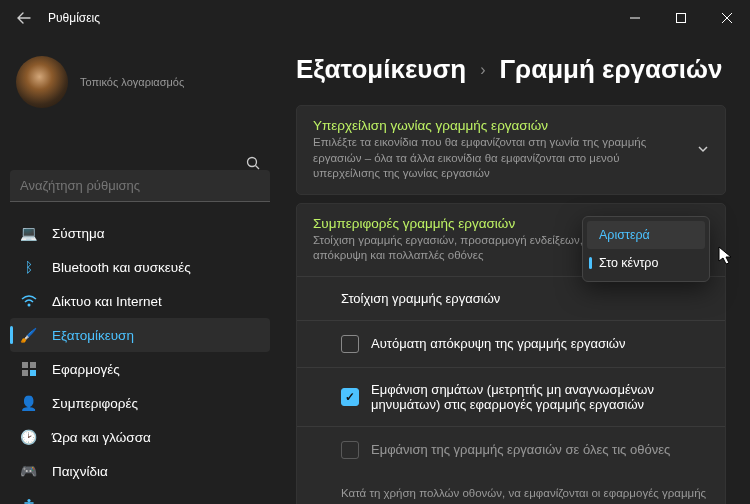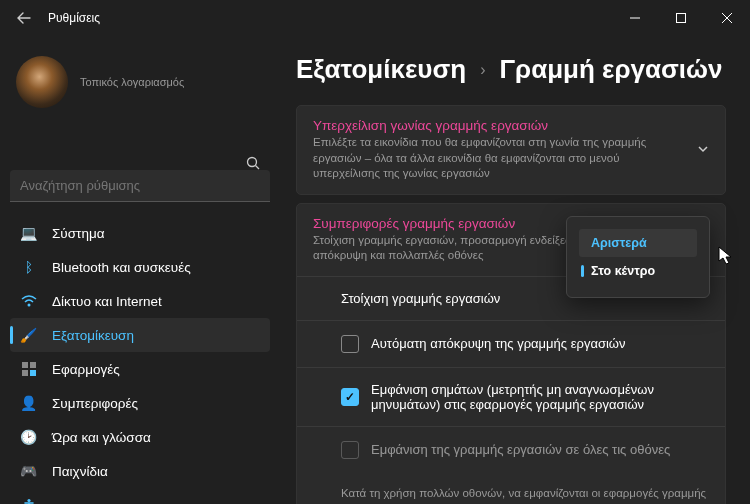--- a/index.html
+++ b/index.html
@@ -29,35 +29,35 @@
 .nav-item.selected .nav-label { color: #4cc2ff; }
 .nav-icon { width: 18px; height: 18px; display: flex; align-items: center; justify-content: center; font-size: 14px; }
 
 .main { flex: 1; padding: 8px 24px 0 16px; overflow: hidden; position: relative; }
 .breadcrumb { display: flex; align-items: center; gap: 14px; font-size: 26px; font-weight: 600; padding: 10px 0 20px; }
 .breadcrumb .sep { color: #888; font-size: 16px; font-weight: 400; }
 
 .card { background: #2b2b2b; border: 1px solid #333; border-radius: 5px; margin-bottom: 8px; }
 .card-head { display: flex; align-items: center; padding: 12px 16px; gap: 16px; }
 .card-text { flex: 1; }
-.card-title { font-size: 13.5px; color: #ec4899; }
+.card-title { font-size: 13.5px; color: #bef264; }
 .card-sub { font-size: 11.5px; color: #999; margin-top: 2px; line-height: 1.35; }
 .chev { color: #ccc; }
 
 .card-body { border-top: 1px solid #3a3a3a; }
 .row { display: flex; align-items: center; padding: 14px 16px 14px 44px; border-top: 1px solid #3a3a3a; gap: 12px; position: relative; }
 .row:first-child { border-top: none; }
 .row-label { font-size: 13px; flex: 1; }
 .row.disabled .row-label, .row.disabled .cb { opacity: 0.5; }
 
 .cb { width: 18px; height: 18px; border: 1.5px solid #888; border-radius: 3px; flex-shrink: 0; display: flex; align-items: center; justify-content: center; }
 .cb.checked { background: #4cc2ff; border-color: #4cc2ff; }
 .cb.checked::after { content: "✓"; color: #111; font-size: 12px; font-weight: bold; }
 
-.dropdown { position: absolute; right: 40px; top: 180px; background: #2c2c2c; border: 1px solid #444; border-radius: 6px; padding: 12px; box-shadow: 0 8px 24px rgba(0,0,0,.5); width: 144px; z-index: 10; font-weight: bold; }
+.dropdown { position: absolute; right: 40px; top: 180px; background: #2c2c2c; border: 1px solid #444; border-radius: 6px; padding: 4px; box-shadow: 0 8px 24px rgba(0,0,0,.5); width: 128px; z-index: 10; }
 .dd-item { padding: 7px 12px; font-size: 12.5px; border-radius: 3px; position: relative; }
 .dd-item.sel { background: #383838; color: #4cc2ff; }
 .dd-item.indic::before { content: ""; position: absolute; left: 2px; top: 8px; bottom: 8px; width: 3px; background: #4cc2ff; border-radius: 2px; }
 
 .cursor { position: absolute; right: 28px; top: 212px; width: 0; height: 0; z-index: 11; }
 .cursor svg { transform: translate(-4px,-2px); }
 
 .footer-note { font-size: 11.5px; color: #999; padding: 12px 16px 0 44px; line-height: 1.4; }
 </style>
 </head>

